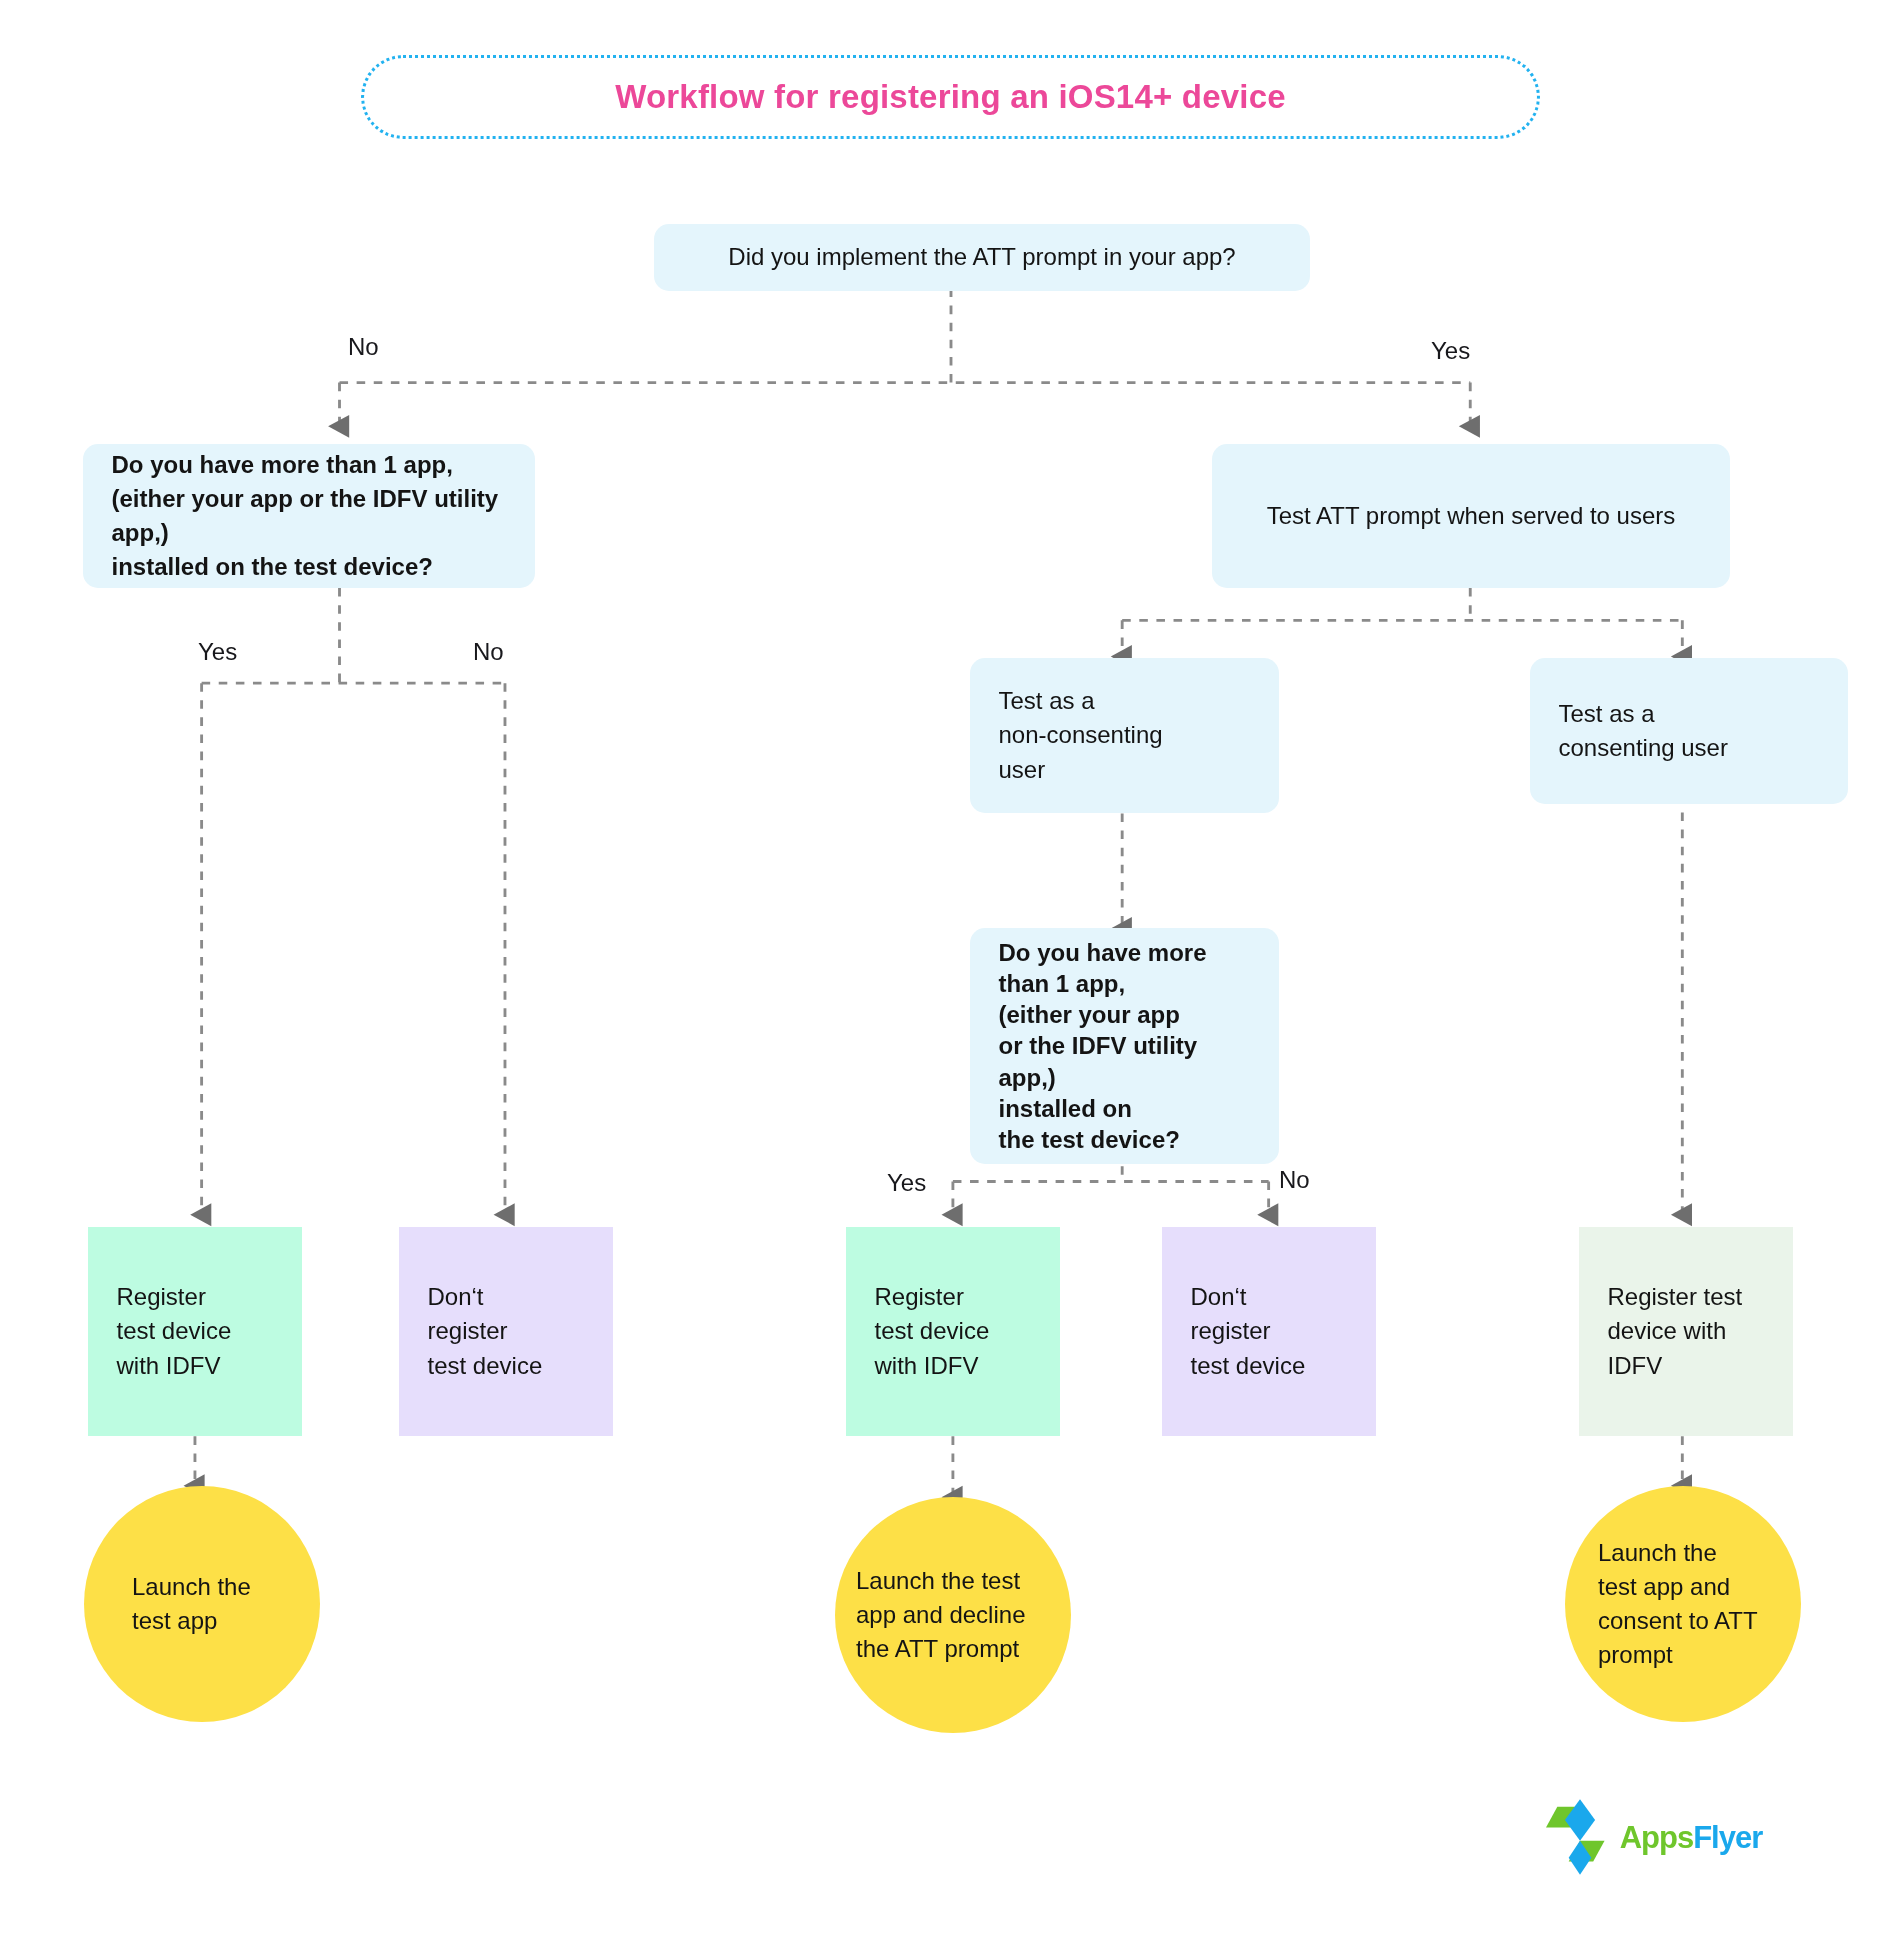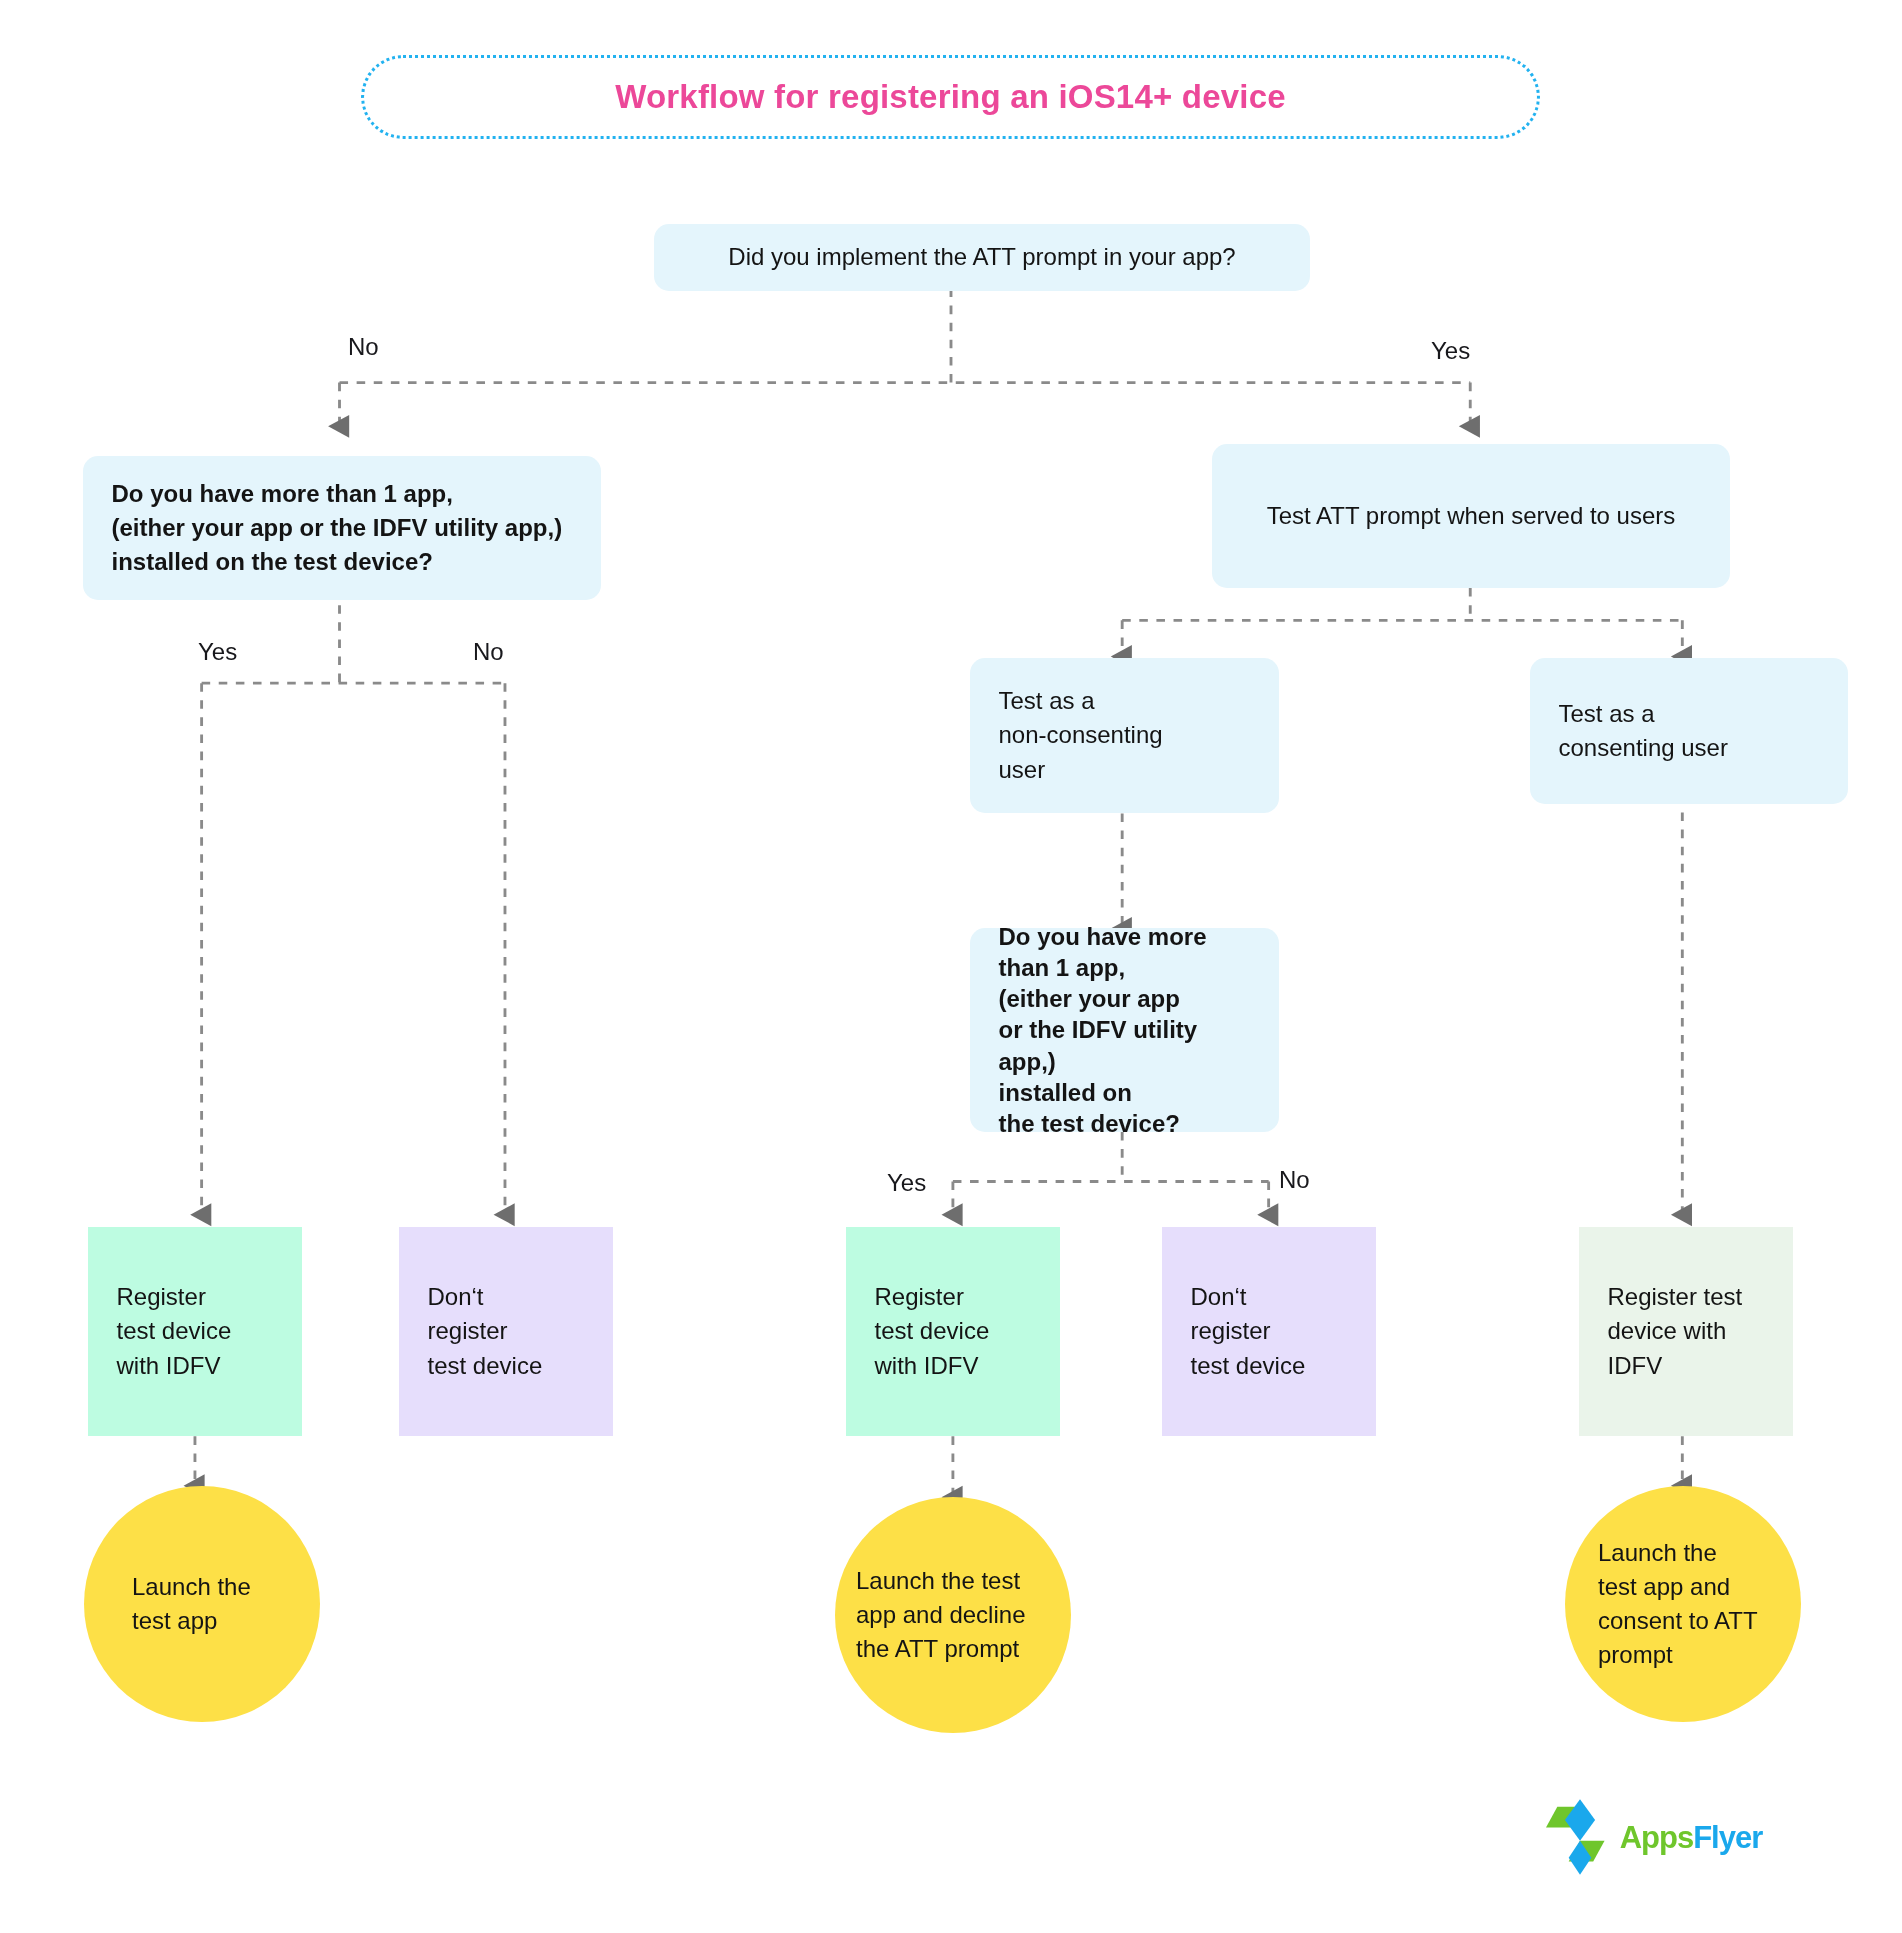--- a/index.html
+++ b/index.html
@@ -142,21 +142,21 @@
     <span class="txt">Workflow for registering an iOS14+ device</span>
   </div>
 
   <div class="node rounded" style="left:654px; top:224px; width:656px; height:67px; justify-content:center;">
     <span class="label" style="font-size:24px;">Did you implement the ATT prompt in your app?</span>
   </div>
 
   <div class="branch-label" style="left:348px; top:333px;">No</div>
   <div class="branch-label" style="left:1431px; top:337px;">Yes</div>
 
-  <div class="node rounded" style="left:83px; top:456px; width:518px; height:144px;">
+  <div class="node rounded" style="left:83px; top:444px; width:452px; height:144px;">
     <span class="label" style="font-size:24px; font-weight:bold;">Do you have more than 1 app,
 (either your app or the IDFV utility app,)
 installed on the test device?</span>
   </div>
 
   <div class="node rounded" style="left:1212px; top:444px; width:518px; height:144px; justify-content:center;">
     <span class="label" style="font-size:24px;">Test ATT prompt when served to users</span>
   </div>
 
   <div class="branch-label" style="left:198px; top:638px;">Yes</div>
@@ -166,21 +166,21 @@
     <span class="label" style="font-size:24px;">Test as a
 non-consenting
 user</span>
   </div>
 
   <div class="node rounded" style="left:1530px; top:658px; width:318px; height:146px;">
     <span class="label" style="font-size:24px;">Test as a
 consenting user</span>
   </div>
 
-  <div class="node rounded" style="left:970px; top:928px; width:309px; height:204px;">
+  <div class="node rounded" style="left:970px; top:928px; width:309px; height:236px;">
     <span class="label" style="font-size:24px; font-weight:bold; line-height:1.30;">Do you have more
 than 1 app,
 (either your app
 or the IDFV utility app,)
 installed on
 the test device?</span>
   </div>
 
   <div class="branch-label" style="left:887px; top:1169px;">Yes</div>
   <div class="branch-label" style="left:1279px; top:1166px;">No</div>

